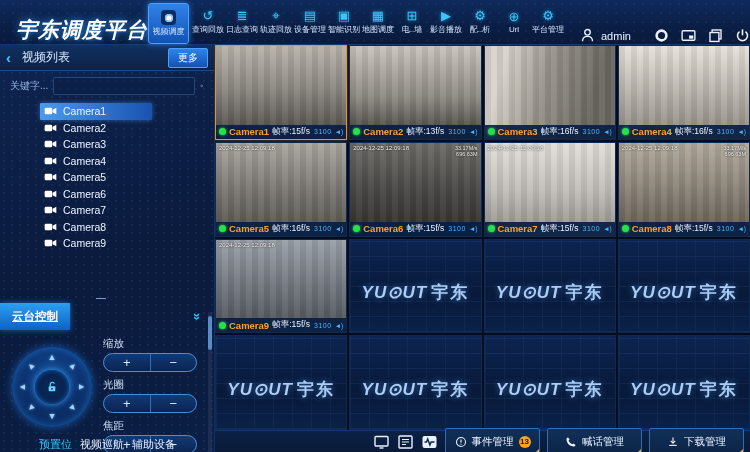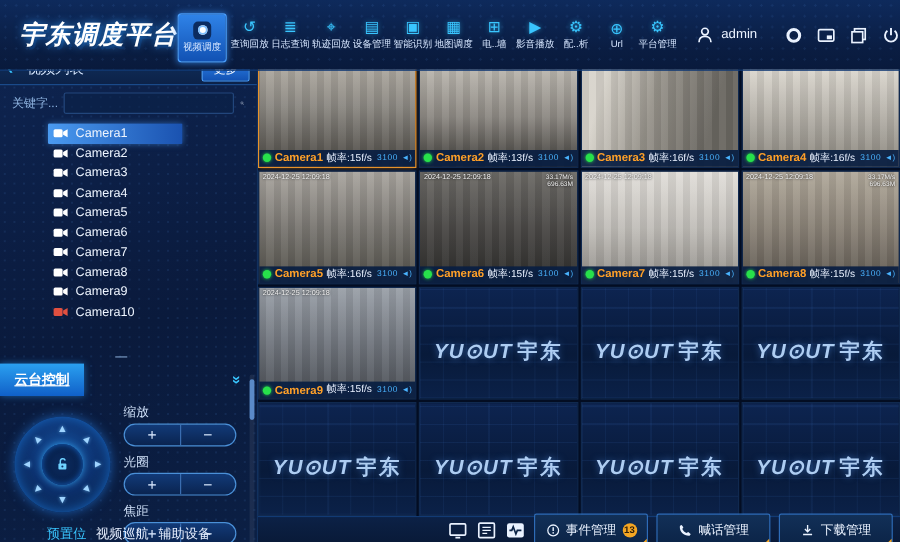--- a/index.html
+++ b/index.html
@@ -1,25 +1,25 @@
 <!DOCTYPE html>
 <html><head>
 <meta charset="utf-8">
 <style>
   * { margin:0; padding:0; box-sizing:border-box; }
   html,body { width:750px; height:452px; overflow:hidden; background:#050f24;
     font-family:"Liberation Sans", sans-serif; color:#eaf2ff; }
   .stage { position:relative; width:750px; height:452px; background:#071631; }
 
   
-  .topbar { position:absolute; left:0; top:0; width:750px; height:59px;
+  .topbar { position:absolute; left:0; top:0; width:750px; height:45px;
     background:linear-gradient(180deg,#0e2a5c,#0a1d42 70%,#091a3c);
     background-image:radial-gradient(rgba(90,150,240,.10) 1px, transparent 1px),linear-gradient(180deg,#0e2a5c,#0a1d42 70%,#091a3c);
     background-size:9px 9px,100% 100%;
-    display:flex; align-items:center; border-bottom:1px solid #123a74; z-index:5; }
+    display:flex; align-items:flex-end; border-bottom:1px solid #123a74; z-index:5; }
   .logo { width:182px; font-size:21px; font-weight:bold; font-style:italic; letter-spacing:1px;
     color:#ffffff; text-shadow:0 0 8px #2f8fe8, 2px 2px 0 #0a2a5c; padding-left:16px; white-space:nowrap; }
   .nav { display:flex; align-items:flex-end; height:45px; }
   .nav-item { width:34px; height:45px; display:flex; flex-direction:column; align-items:center;
     justify-content:center; gap:1px; cursor:pointer; }
   .nav-item .glyph { font-size:13px; line-height:14px; color:#39c6ff; text-shadow:0 0 4px rgba(57,198,255,.6); }
   .nav-item .nlabel { font-size:8px; color:#d6e6ff; white-space:nowrap; max-width:33px; overflow:hidden; }
   .nav-item.on { width:41px; height:41px; margin:2px 2px 0 0; border:1px solid #4aa0ff; border-radius:3px;
     background:linear-gradient(180deg,#2f83e8,#1252b4); box-shadow:0 0 6px rgba(60,150,255,.7); }
   .lens { width:15px; height:15px; border-radius:4px; background:#0c2c60; position:relative; }
@@ -310,29 +310,20 @@
         </div>
       <div class="cam-row">
           <span class="cam-inner">
             <svg class="cam-ic" viewBox="0 0 15 12">
               <rect x="0.5" y="2" width="9" height="8" rx="1.5" fill="#fff"></rect>
               <path d="M10 4.5l4.5-2.5v8L10 7.5z" fill="#fff"></path>
             </svg>
             <span class="cam-name">Camera9</span>
           </span>
         </div>
-      <div class="cam-row">
-          <span class="cam-inner">
-            <svg class="cam-ic" viewBox="0 0 15 12">
-              <rect x="0.5" y="2" width="9" height="8" rx="1.5" fill="#e05040"></rect>
-              <path d="M10 4.5l4.5-2.5v8L10 7.5z" fill="#e05040"></path>
-            </svg>
-            <span class="cam-name">Camera10</span>
-          </span>
-        </div>
     </div>
 
     <div class="ptz">
       <span class="handle">—</span>
       <div class="tabs">
         <div class="tab on">云台控制</div>
         <span class="dchev">»</span>
       </div>
       <div class="joy">
         <span class="arr" style="transform:translateY(-30px)">▲</span>

